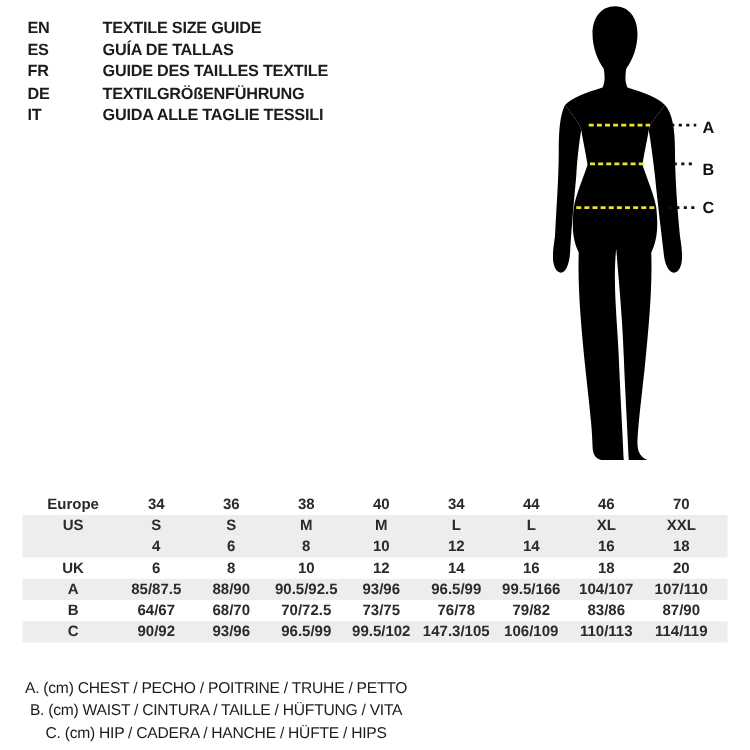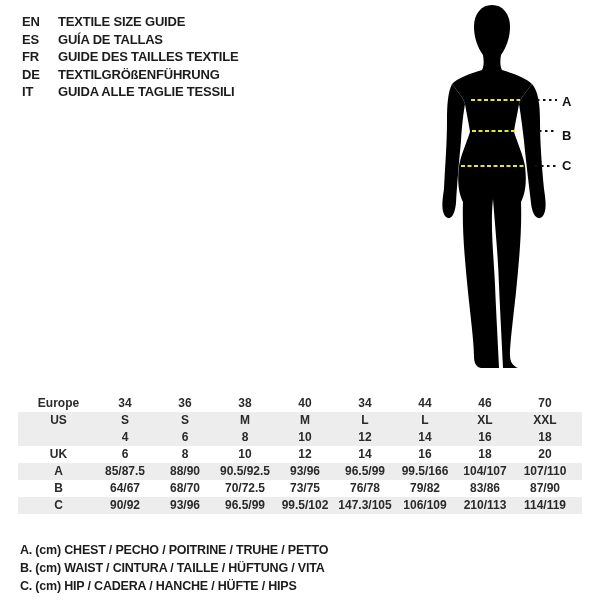--- a/index.html
+++ b/index.html
@@ -2,21 +2,21 @@
 <html><head>
 <meta charset="utf-8">
 <style>
   html,body{margin:0;padding:0;background:#fff;}
   .canvas{position:relative;width:600px;height:600px;background:#fff;overflow:hidden;
           font-family:"Liberation Sans",sans-serif;color:#1c1c1c;}
 
   
   .lang-block{position:absolute;left:22px;top:13px;}
   .lang-row{display:flex;height:17.5px;align-items:center;
-            font-weight:bold;font-size:13px;letter-spacing:-0.2px;}
+            font-weight:bold;font-size:13px;letter-spacing:-0.2px;gap:24px;}
   .lang-code{width:36px;}
 
   
   .figure-svg{position:absolute;left:425px;top:0;}
   .marker{position:absolute;font-size:13px;font-weight:600;color:#111;}
   .marker-a{left:562px;top:94px;}
   .marker-b{left:562px;top:128px;}
   .marker-c{left:562px;top:158px;}
 
   
@@ -24,21 +24,21 @@
   .size-table{position:absolute;left:18px;top:395px;width:564px;font-size:12px;font-weight:bold;color:#2a2a2a;}
   .thead{height:17px;line-height:17px;padding-left:4px;font-size:12.5px;color:#222;
          background:var(--header-bg,#c9c9c9);}
   .trow{display:grid;grid-template-columns:77px repeat(8,60px);height:17px;line-height:17px;}
   .trow.shaded{background:var(--stripe-bg,#ededed);}
   .cell{text-align:center;}
   .cell.label{text-align:center;padding-left:4px;}
 
   
   .legend{position:absolute;left:20px;top:541px;}
-  .legend-line{height:18px;line-height:18px;font-size:12.5px;font-weight:bold;letter-spacing:-0.2px;}
+  .legend-line{height:18px;line-height:18px;font-size:12.5px;font-weight:normal;letter-spacing:-0.2px;text-align:center;}
 </style>
 </head>
 <body>
 
 <div class="canvas">
 
   <div class="lang-block">
     <div class="lang-row">
       <span class="lang-code">EN</span>
       <span class="lang-text">TEXTILE SIZE GUIDE</span>
@@ -158,21 +158,21 @@
           <div class="cell">87/90</div>
         </div>
         <div class="trow shaded">
           <div class="cell label">C</div>
           <div class="cell">90/92</div>
           <div class="cell">93/96</div>
           <div class="cell">96.5/99</div>
           <div class="cell">99.5/102</div>
           <div class="cell">147.3/105</div>
           <div class="cell">106/109</div>
-          <div class="cell">210/113</div>
+          <div class="cell">110/113</div>
           <div class="cell">114/119</div>
         </div>
       </div>
   </div>
 
   <div class="legend">
     <div class="legend-line">A. (cm) CHEST / PECHO / POITRINE / TRUHE / PETTO</div>
     <div class="legend-line">B. (cm) WAIST / CINTURA / TAILLE / HÜFTUNG / VITA</div>
     <div class="legend-line">C. (cm) HIP / CADERA / HANCHE / HÜFTE / HIPS</div>
   </div>

